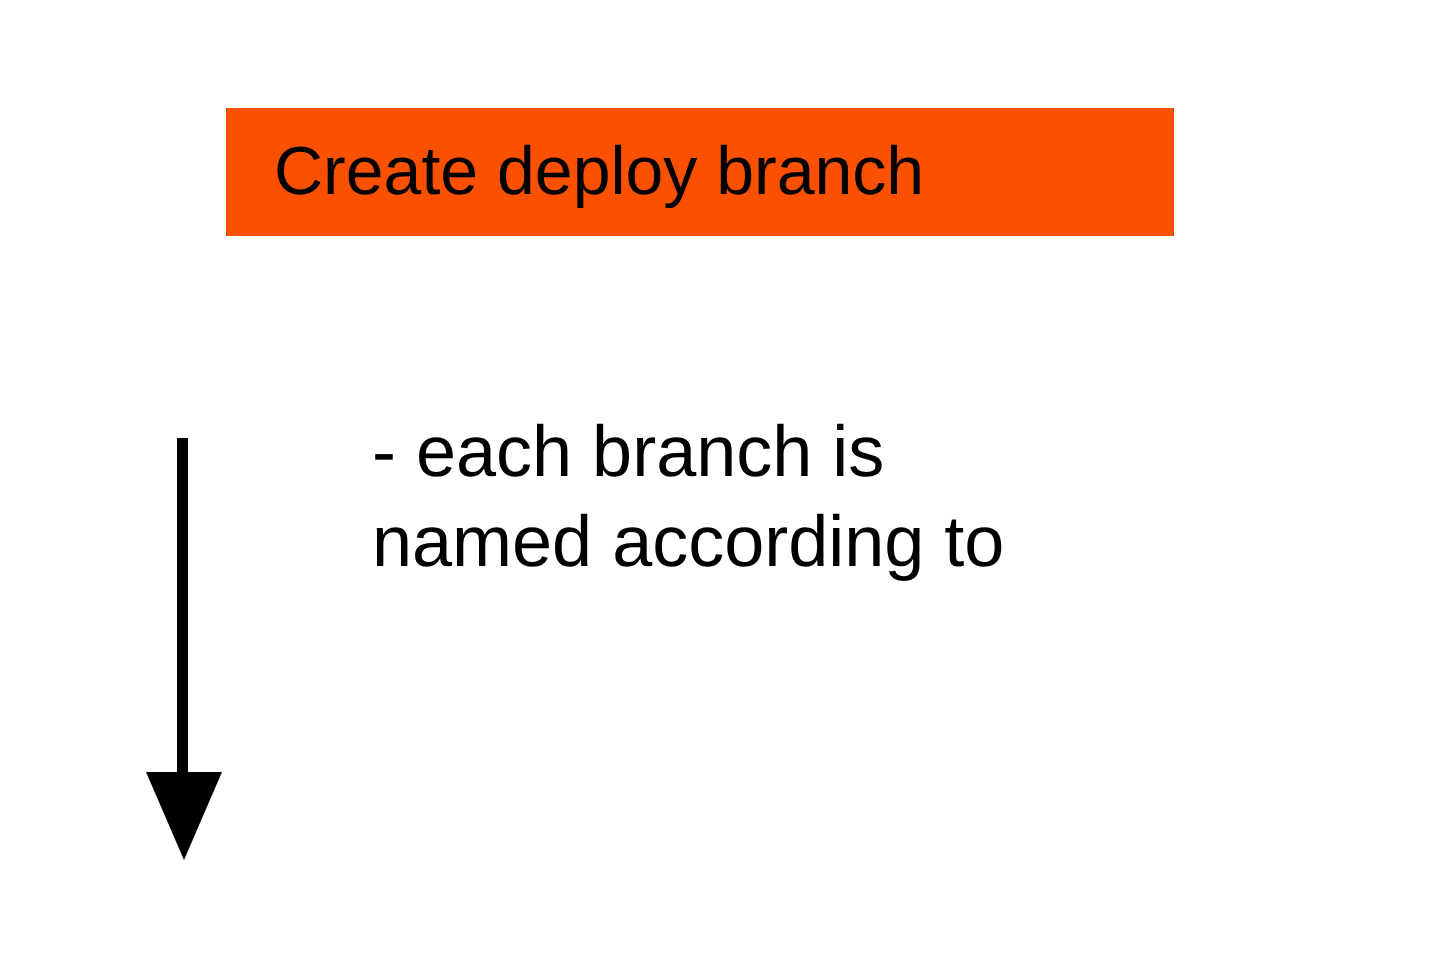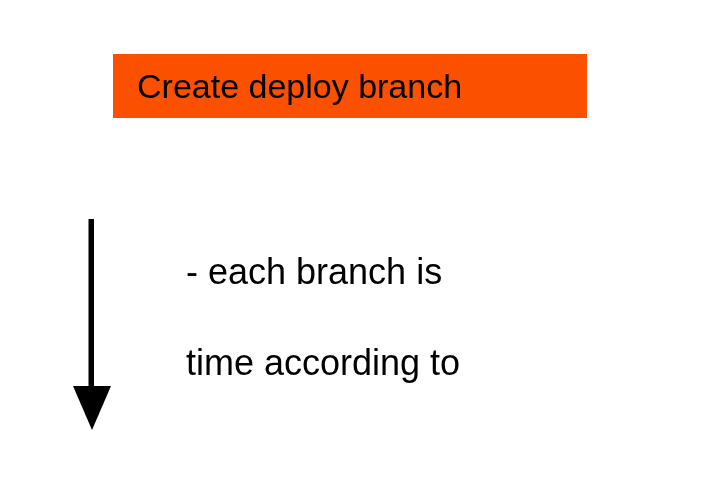--- a/index.html
+++ b/index.html
@@ -50,21 +50,20 @@
     top: 203px;
     width: 420px;
     font-size: 36px;
     font-weight: 400;
     line-height: 45px;
     color: #000000;
     white-space: nowrap;
   }
   #body-text .line {
     display: block;
-    margin-top: 46px;
   }
 
   
   #down-arrow {
     position: absolute;
     left: 70px;
     top: 215px;
     width: 44px;
     height: 220px;
   }
@@ -73,21 +72,21 @@
 <body>
 
 <div id="slide">
 
   <div id="title-banner">
     <span id="title-text">Create deploy branch</span>
   </div>
 
   <div id="body-text">
     <span class="line">- each branch is</span>
-    <span class="line">time according to</span>
+    <span class="line">named according to</span>
   </div>
 
   <div id="down-arrow">
     <svg width="44" height="220" viewBox="0 0 44 220" xmlns="http://www.w3.org/2000/svg">
       <rect x="18.5" y="4" width="5.5" height="170" fill="#000000"></rect>
       <polygon points="3,171 41,171 22,215" fill="#000000"></polygon>
     </svg>
   </div>
 
 </div>

